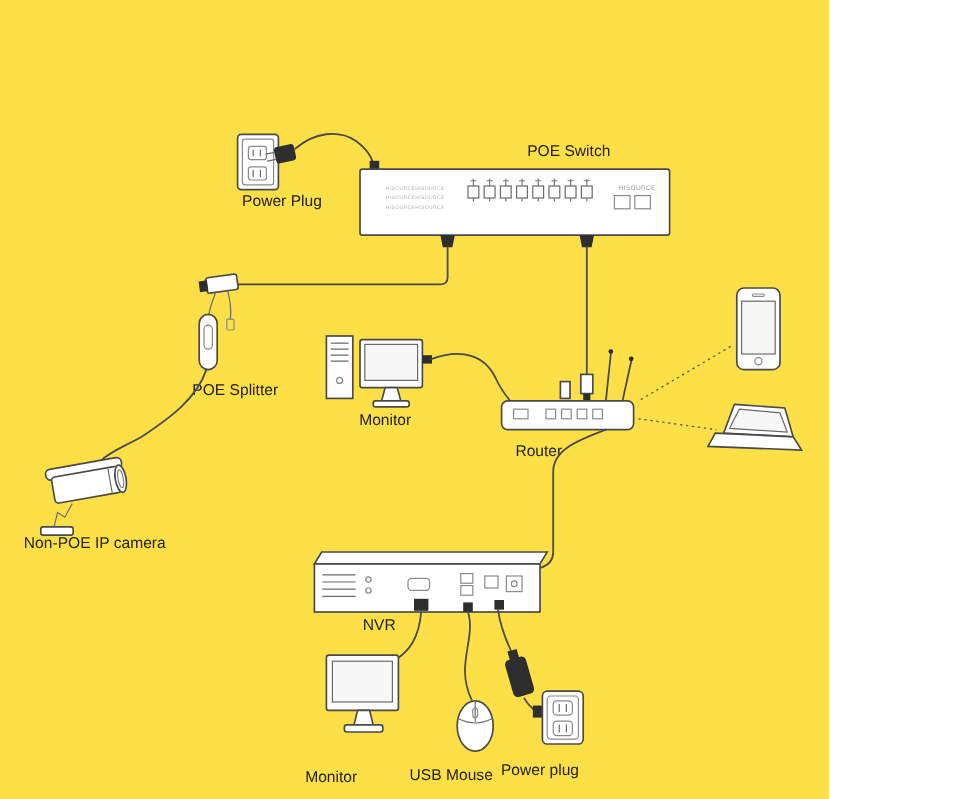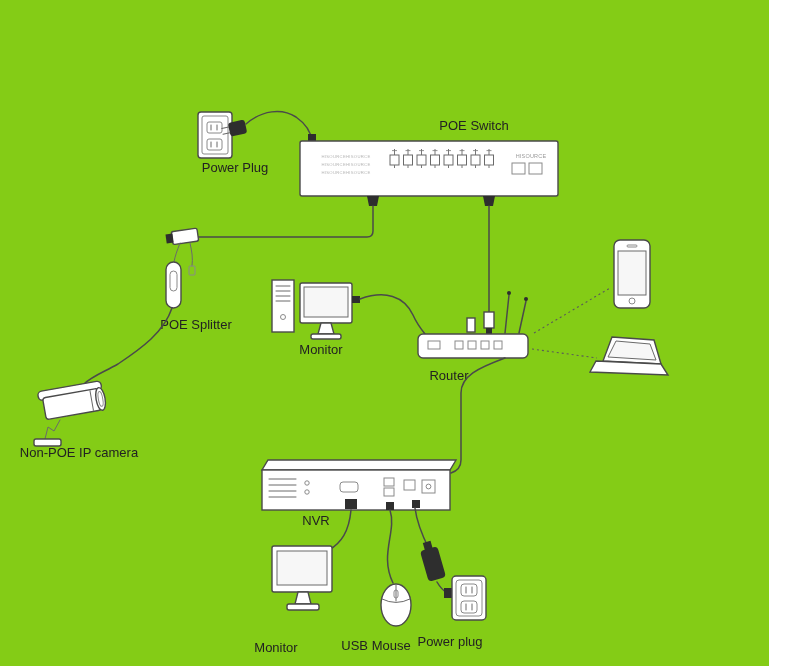--- a/index.html
+++ b/index.html
@@ -1,16 +1,16 @@
 <!DOCTYPE html>
 <html><head>
 <meta charset="utf-8">
 <style>
   html,body{margin:0;padding:0;background:#fff;}
-  .stage{position:relative;width:769px;height:666px;background:#84cc16;overflow:hidden;
+  .stage{position:relative;width:691px;height:666px;background:#fde047;overflow:hidden;
          font-family:"Liberation Sans",sans-serif;}
   svg{display:block;}
   .cable{stroke:#4a4a4a;fill:none;stroke-width:1.5;stroke-linecap:round;}
   .thin{stroke:#6a6a6a;fill:none;stroke-width:1;stroke-linecap:round;}
   .dev{stroke:#4a4a4a;fill:#ffffff;stroke-width:1.4;}
   .devlite{stroke:#8a8a8a;fill:none;stroke-width:1;}
   .screen{stroke:#6a6a6a;fill:#f7f7f7;stroke-width:1;}
   .blk{fill:#2e2e2e;stroke:none;}
   .dotted{stroke:#5a5a5a;fill:none;stroke-width:1.1;stroke-dasharray:2 3;}
   text.lbl{font-size:13px;fill:#222;text-anchor:middle;}

